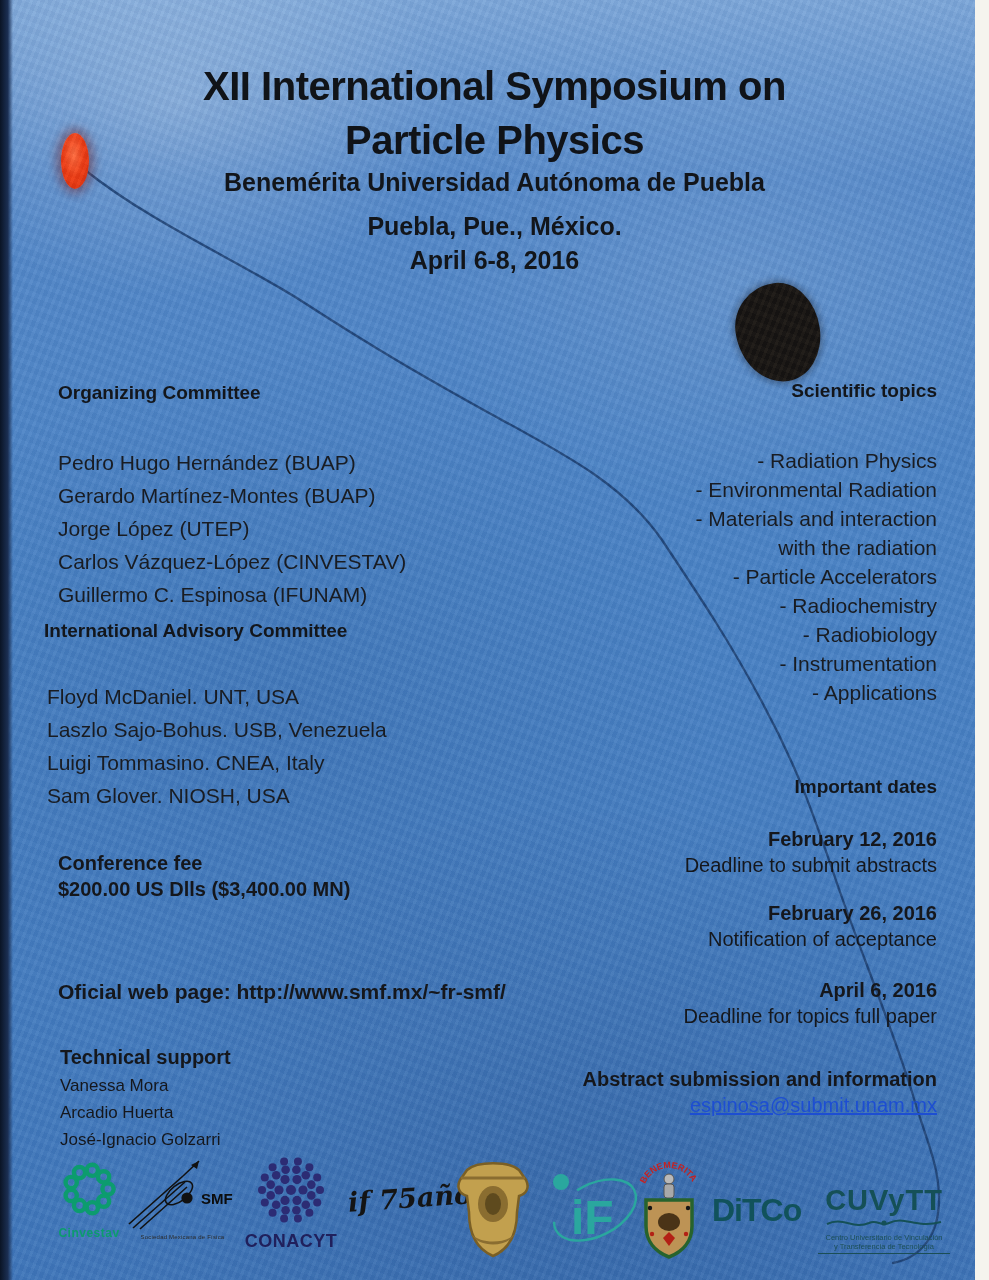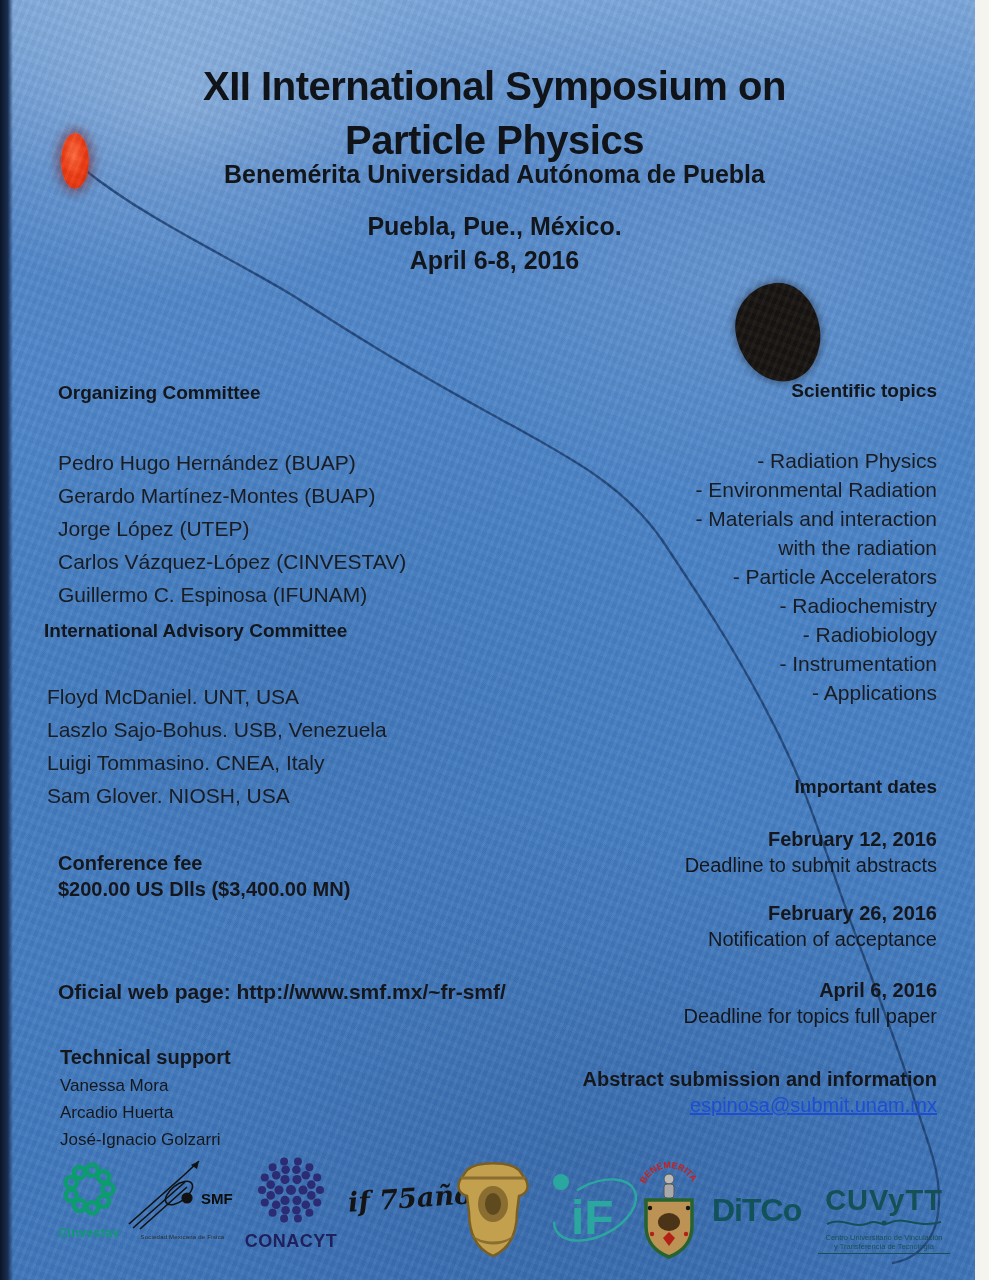--- a/index.html
+++ b/index.html
@@ -68,21 +68,21 @@
              C 940 1236, 920 1258, 893 1263" fill="none" stroke="#1d3f6f" stroke-width="2.3" stroke-opacity="0.88" stroke-linecap="round"></path>
   </svg>
   <div class="red-spot"></div>
   <div class="black-blob"></div>
   <div class="texture"></div>
   <div class="edge-left"></div>
   <div class="edge-right"></div>
 
   <div class="abs t-center title" style="top:64px;">XII International Symposium on</div>
   <div class="abs t-center title" style="top:118px;">Particle Physics</div>
-  <div class="abs t-center subtitle" style="top:160px;">Benemérita Universidad Autónoma de Puebla</div>
+  <div class="abs t-center subtitle" style="top:168px;">Benemérita Universidad Autónoma de Puebla</div>
   <div class="abs t-center subtitle" style="top:212px;">Puebla, Pue., México.</div>
   <div class="abs t-center subtitle" style="top:246px;">April 6-8, 2016</div>
 
   <div class="abs sec-h" style="left:58px;top:382px;">Organizing Committee</div>
   <div class="abs body-t lh33" style="left:58px;top:446px;">
     <div>Pedro Hugo Hernández (BUAP)</div>
     <div>Gerardo Martínez-Montes (BUAP)</div>
     <div>Jorge López (UTEP)</div>
     <div>Carlos Vázquez-López (CINVESTAV)</div>
     <div>Guillermo C. Espinosa (IFUNAM)</div>

